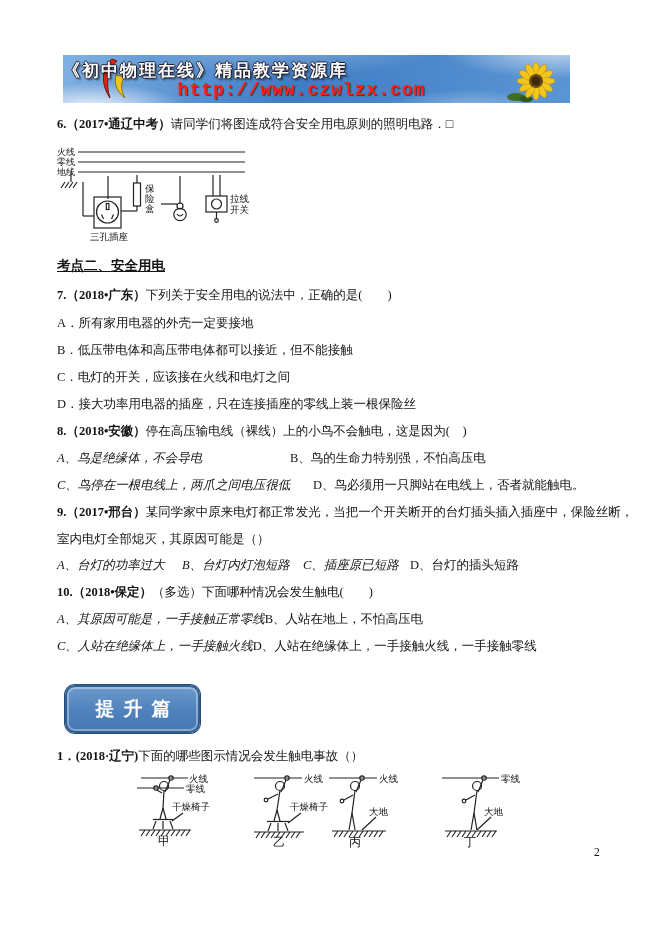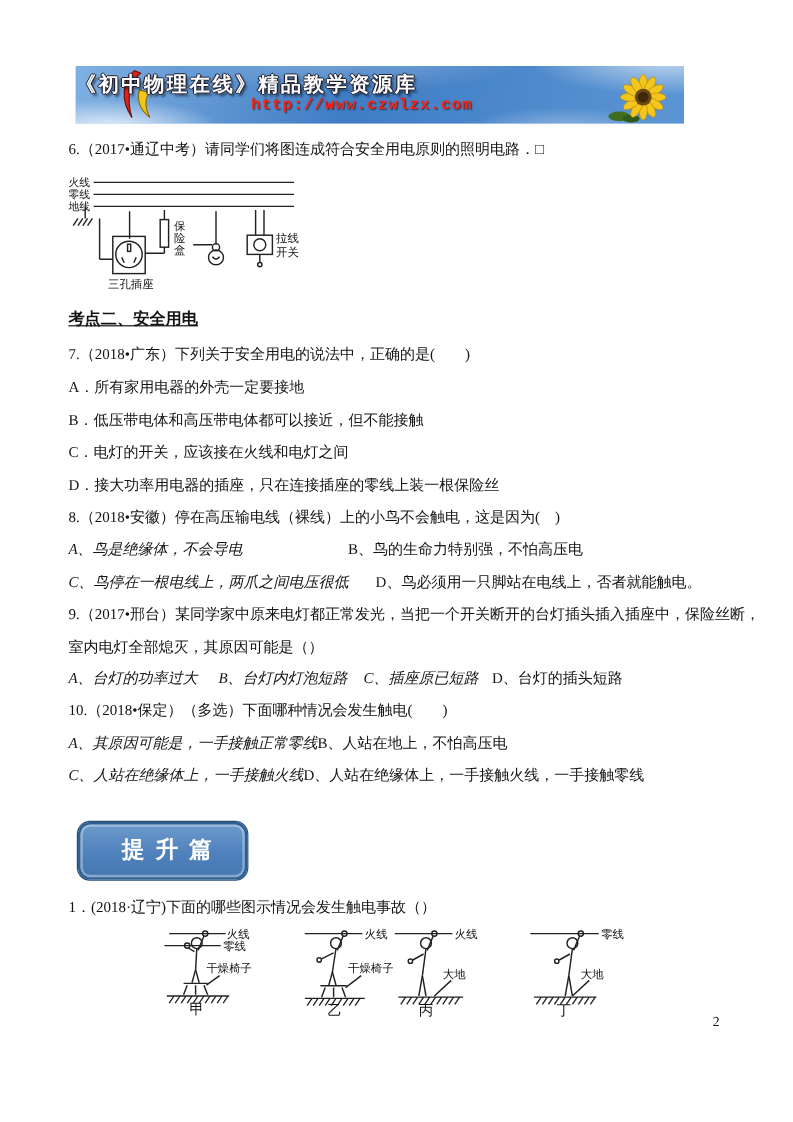--- a/index.html
+++ b/index.html
@@ -11,36 +11,36 @@
       radial-gradient(ellipse 130px 34px at 6% 108%, rgba(255,255,255,.85), rgba(255,255,255,0) 70%),
       radial-gradient(ellipse 160px 40px at 97% -8%, rgba(255,255,255,.6), rgba(255,255,255,0) 70%),
       radial-gradient(ellipse 220px 50px at 45% -25%, rgba(255,255,255,.35), rgba(255,255,255,0) 70%),
       radial-gradient(ellipse 120px 30px at 80% 115%, rgba(255,255,255,.4), rgba(255,255,255,0) 70%),
       linear-gradient(100deg,#7fb0e2 0%,#3f7cc4 45%,#5b95d4 100%);}
   .banner-title{position:absolute;left:0;right:0;top:4px;text-align:left;
     font-size:17px;font-weight:bold;color:#fdfdfd;letter-spacing:2px;
     text-shadow:1px 0 0 #223,-1px 0 0 #223,0 1px 0 #223,0 -1px 0 #223,2px 2px 2px rgba(0,0,0,.55);}
   .banner-url{position:absolute;left:0;right:30px;top:25px;text-align:center;
     font-family:"Liberation Mono","DejaVu Sans Mono",monospace;
-    font-size:13px;font-weight:bold;color:#ff2013;letter-spacing:1px;
+    font-size:18px;font-weight:bold;color:#ff2013;letter-spacing:1px;
     text-shadow:1px 1px 1px rgba(40,40,40,.8);cursor:pointer;}
   .logo{position:absolute;left:32px;top:3px;}
   .flower{position:absolute;right:14px;top:2px;}
   
   .line{position:absolute;left:57px;font-size:12.5px;line-height:16px;white-space:nowrap;}
-  .b{font-weight:normal;}
+  .b{font-weight:bold;}
   .heading{font-size:13.5px;font-weight:bold;text-decoration:underline;}
   .col{display:inline-block;font-style:italic;}
   
   .booster{position:absolute;left:65px;top:685px;width:121px;height:44px;
     background:linear-gradient(180deg,#6d9aca 0%,#4f81bd 55%,#4777b0 100%);
     border:2px solid #2f5e91;border-radius:10px;
     box-shadow:inset 0 0 0 2px rgba(255,255,255,.35), 0 0 0 1px #274d78;
     color:#ffffff;font-size:19px;font-weight:bold;letter-spacing:9px;
-    text-align:center;line-height:44px;padding-left:16px;cursor:pointer;}
+    text-align:center;line-height:44px;padding-left:10px;cursor:pointer;}
   
   svg .st line,svg .st path,svg .st rect,svg .st circle,svg .st ellipse{stroke:#222;fill:none;stroke-width:1.2;}
   svg .thk{stroke-width:2.6;}
   svg .fil{fill:#111;stroke:none;}
   svg .head{fill:#fff;stroke:#222;}
   svg .txt{fill:#111;stroke:none;font-size:9.5px;font-family:"Liberation Serif","DejaVu Serif",serif;}
   svg .cap{fill:#111;stroke:none;font-size:12px;font-family:"Liberation Serif","DejaVu Serif",serif;}
   .pagenum{position:absolute;left:594px;top:846px;font-size:11.5px;}
 </style>
 </head>

